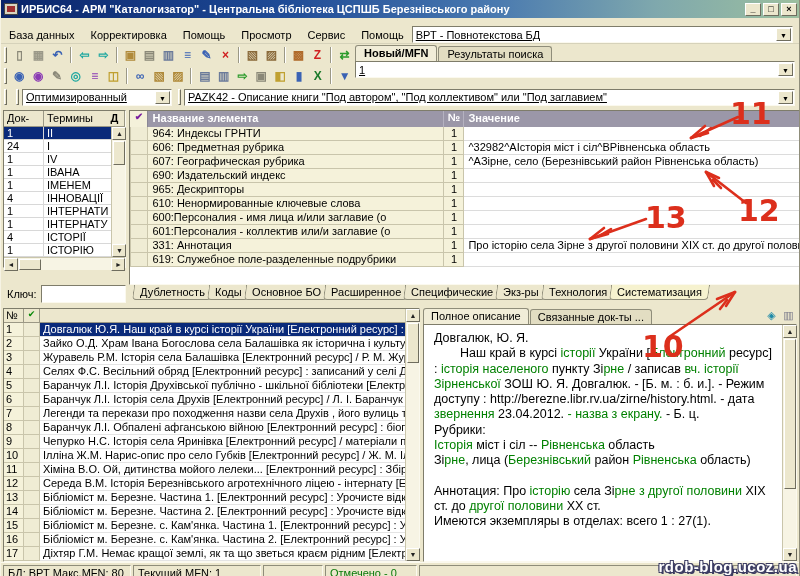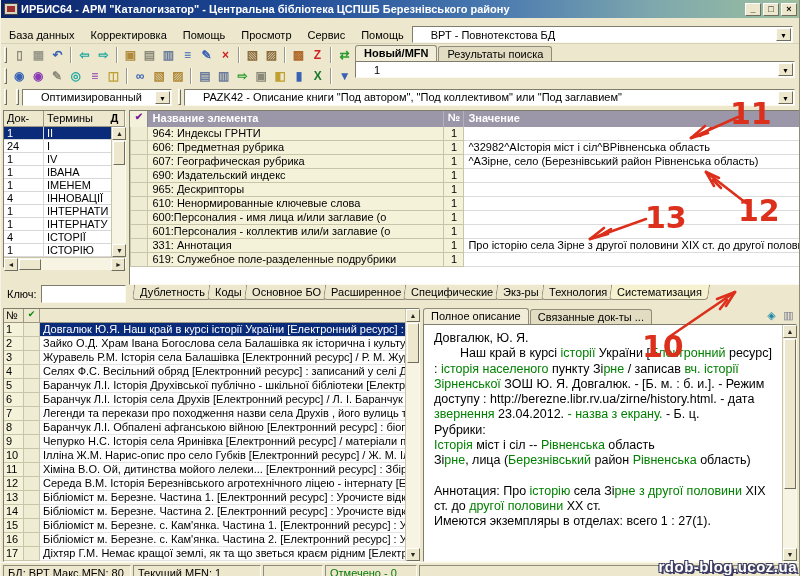--- a/index.html
+++ b/index.html
@@ -21,21 +21,21 @@
   .winbtn { width:16px; height:13px; margin-left:2px; background:#ece7cd; color:#000;
     border:1px solid; border-color:#fff #6f6d5e #6f6d5e #fff; font-size:9px; line-height:11px;
     text-align:center; font-weight:bold; }
   
   .menubar { height:26px; display:flex; align-items:flex-end; border-bottom:1px solid #d6d2ba; }
   .menu-item { padding:2px 8px; white-space:nowrap; }
   .db-combo { margin-left:auto; margin-right:6px; width:408px; }
   
   .combo { height:17px; background:#fff; border:1px solid; border-color:#7e7c6a #fbf9ee #fbf9ee #7e7c6a;
     display:flex; align-items:center; }
-  .combo .val { flex:1; padding:0 18px; white-space:nowrap; overflow:hidden; }
+  .combo .val { flex:1; padding:0 3px; white-space:nowrap; overflow:hidden;text-decoration:underline; }
   .combo .drop { width:15px; height:13px; margin-right:1px; background:#ece7cd; text-align:center;
     font-size:7px; line-height:13px; border:1px solid; border-color:#fff #6f6d5e #6f6d5e #fff; }
   
   .toolzone { display:flex; height:42px; }
   .toolcols { width:353px; }
   .toolrow { height:21px; display:flex; align-items:center; padding-left:2px; }
   .grip { width:3px; height:16px; margin:0 3px 0 1px; border:1px solid; border-color:#fff #6f6d5e #6f6d5e #fff; }
   .tbtn { width:19px; height:18px; margin:0 0.5px; text-align:center; font-size:12px; line-height:17px;
     border:1px solid transparent; }
   .tsep { width:2px; height:16px; margin:0 3px; border-left:1px solid #9b English9885; border-left:1px solid #9b9885; border-right:1px solid #fff; }

